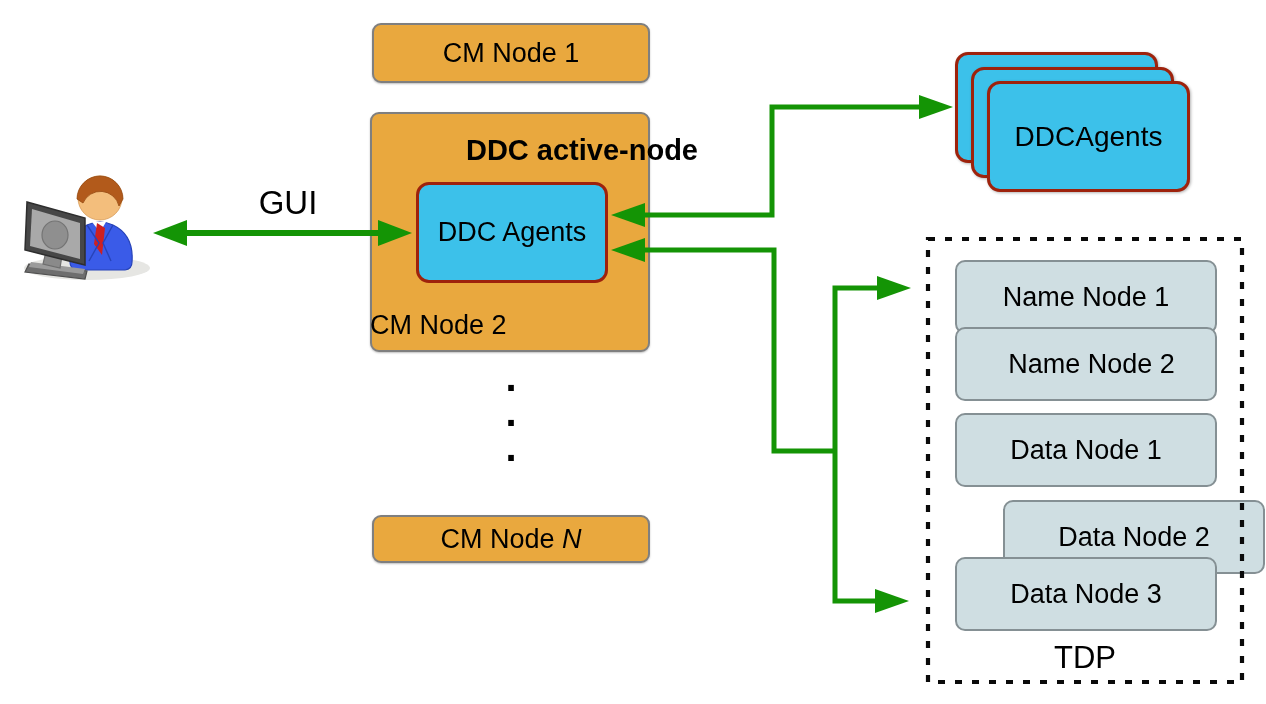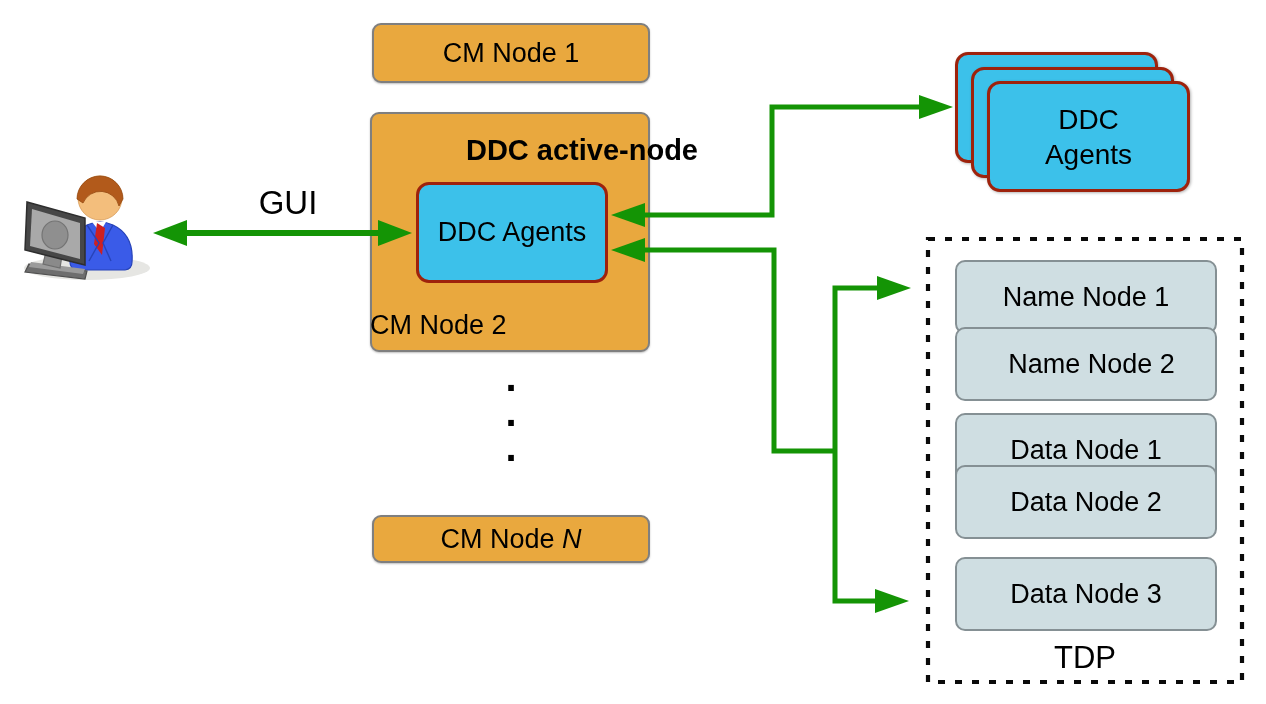--- a/index.html
+++ b/index.html
@@ -36,30 +36,30 @@
   }
   
   .agent{
     position:absolute;width:203px;height:111px;background:var(--cyan);
     border:3px solid var(--cyan_border);border-radius:13px;box-sizing:border-box;
     box-shadow:1px 1px 3px rgba(0,0,0,.3);
   }
   .agent.back{left:955px;top:52px;}
   .agent.mid{left:971px;top:67px;}
   .agent.front{
-    left:987px;top:81px;display:flex;flex-direction:column;align-items:center;
+    left:987px;top:81px;display:flex;align-items:center;
     justify-content:center;font-size:28px;line-height:1.25;
   }
   
   .tnode{
     position:absolute;left:955px;width:262px;height:74px;
     background:var(--node_fill);border:2px solid var(--node_border);border-radius:10px;
     display:flex;align-items:center;justify-content:center;font-size:27px;box-sizing:border-box;
   }
-  .nn1{top:260px;} .nn2{top:327px;padding-left:11px;} .dn1{top:413px;} .dn2{top:465px;} .dn3{top:557px;}
+  .nn1{top:260px;} .nn2{top:327px;padding-left:11px;} .dn1{top:413px;} .dn2{top:500px;margin-left:48px;} .dn3{top:557px;}
   .tdp-label{
     position:absolute;left:928px;top:640px;width:314px;text-align:center;font-size:31px;
   }
   
   .gui-label{position:absolute;left:240px;top:184px;width:96px;text-align:center;font-size:33px;}
   
   .icon-svg{position:absolute;left:15px;top:165px;width:150px;height:150px;z-index:1;}
   .overlay{position:absolute;left:0;top:0;width:1266px;height:704px;z-index:5;pointer-events:none;}
   .gl{stroke:var(--green);stroke-width:5;fill:none;stroke-linejoin:miter;}
   .gl.thick{stroke-width:6;}

